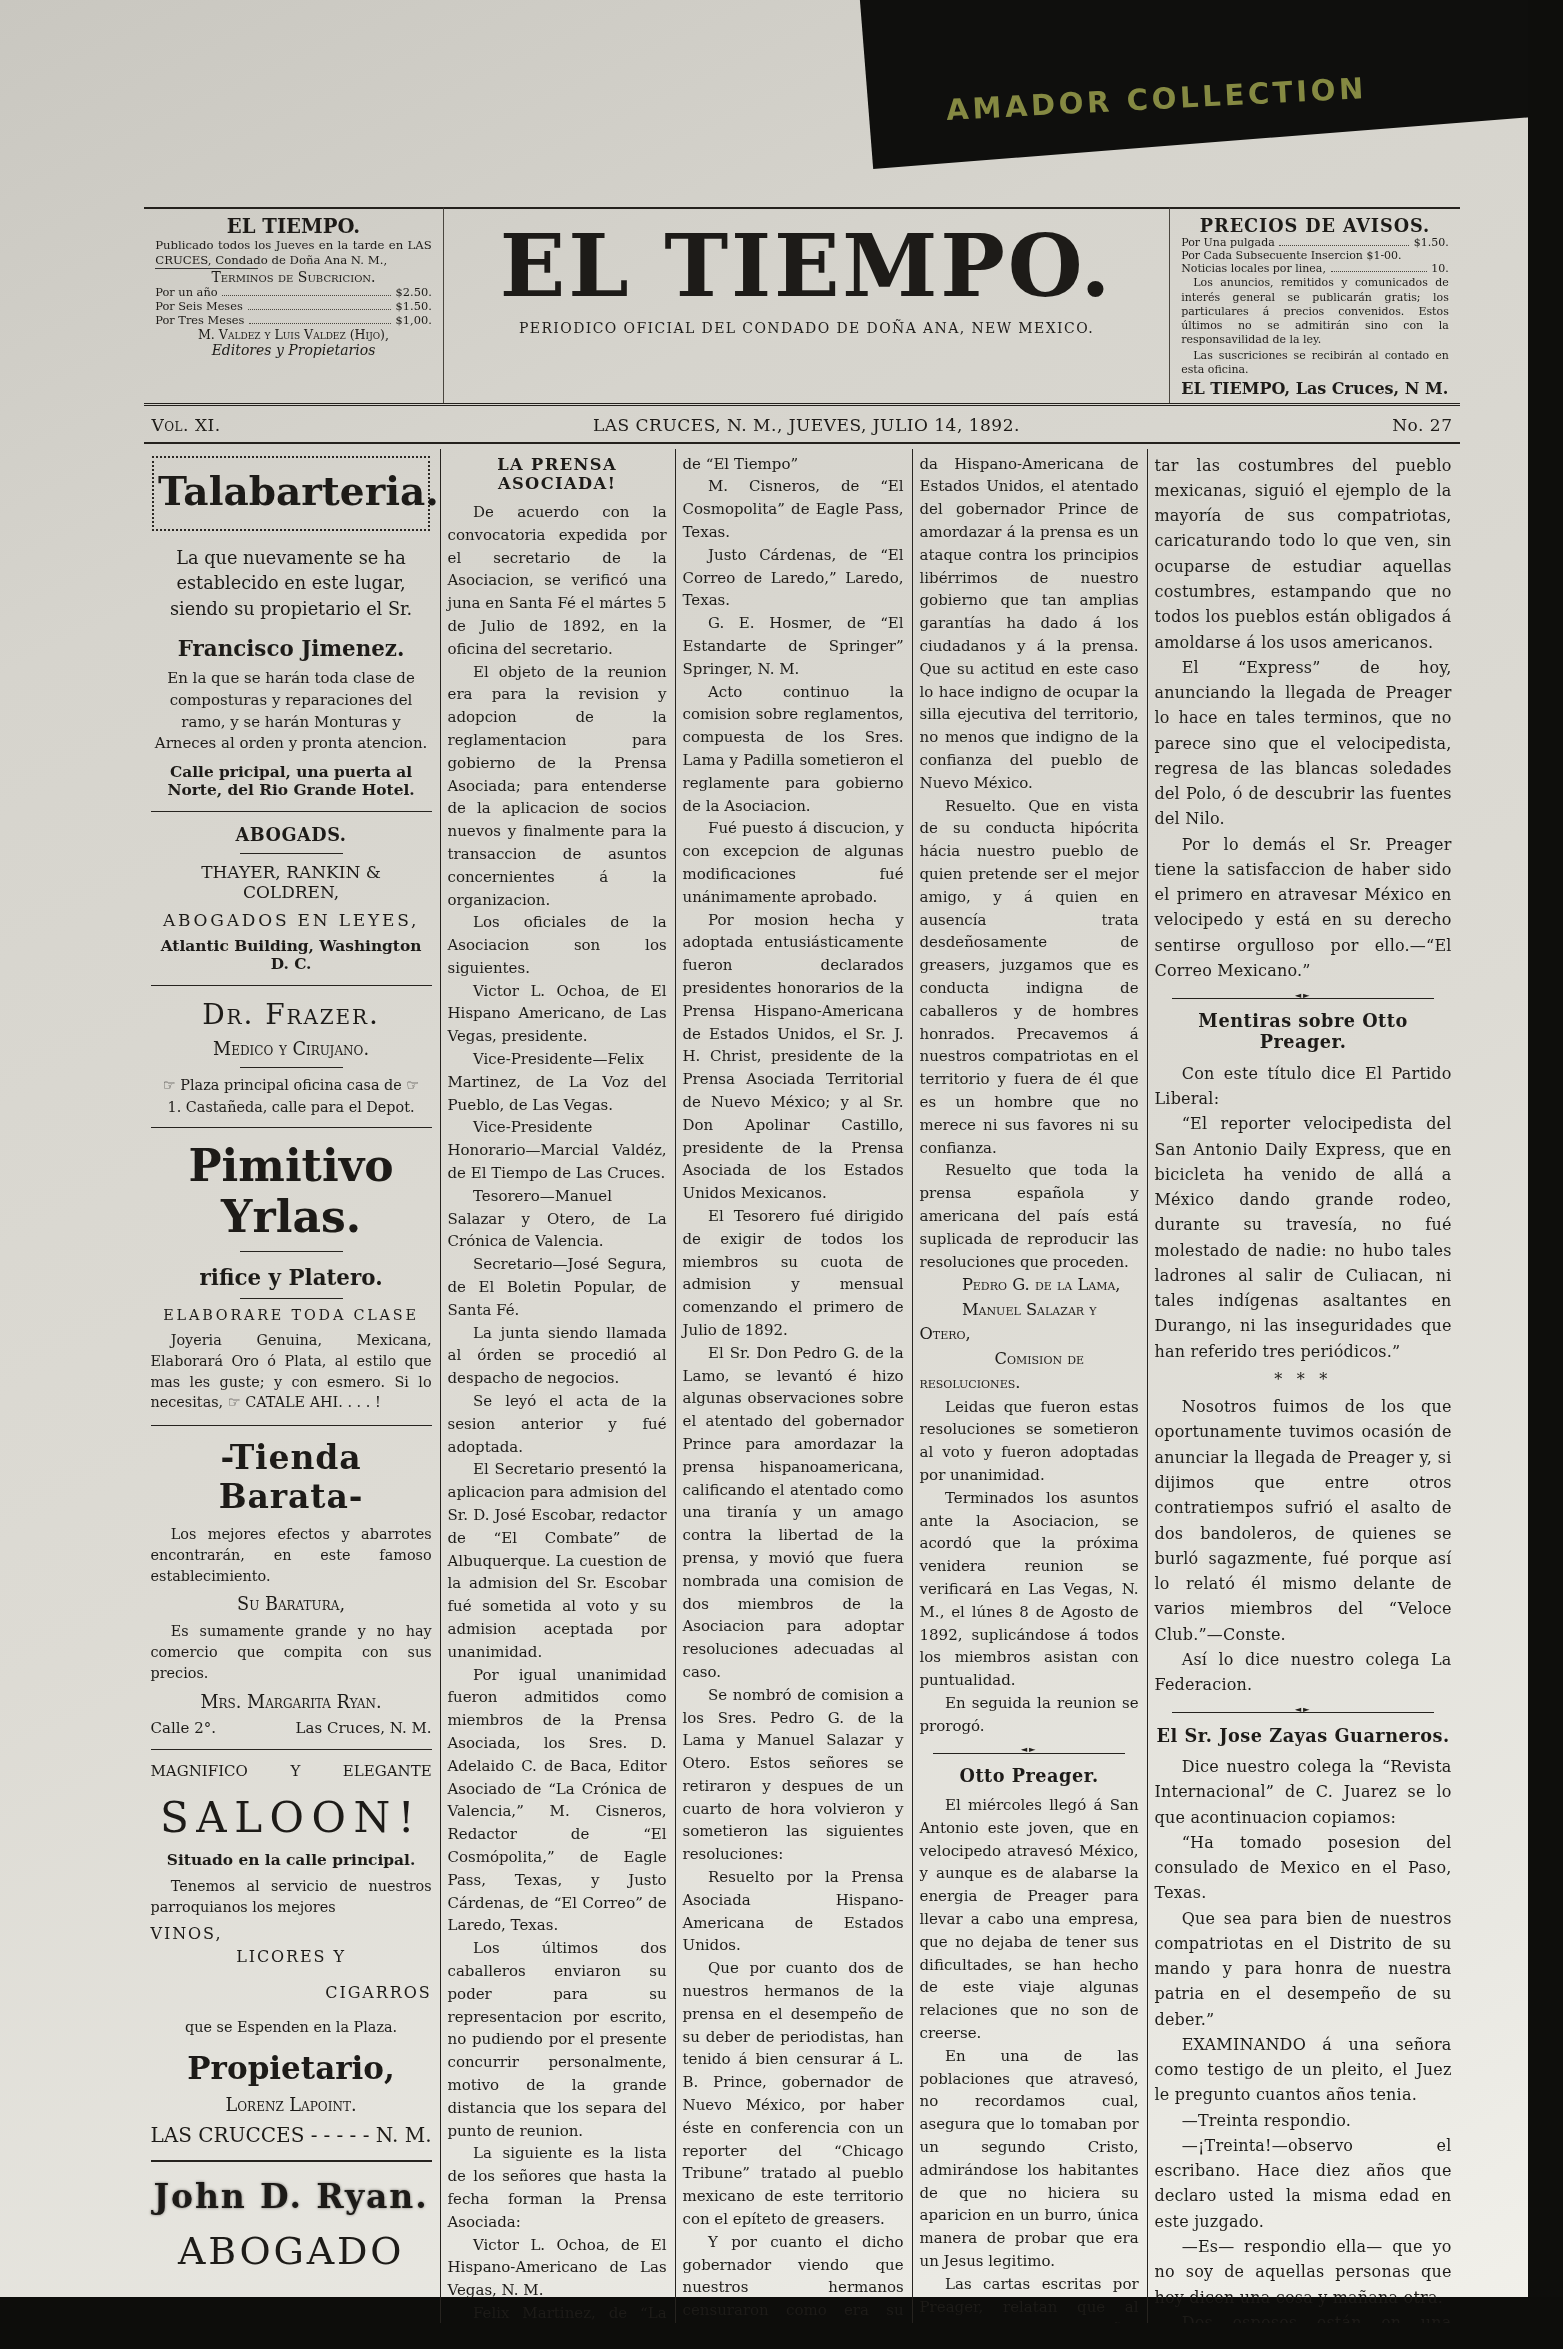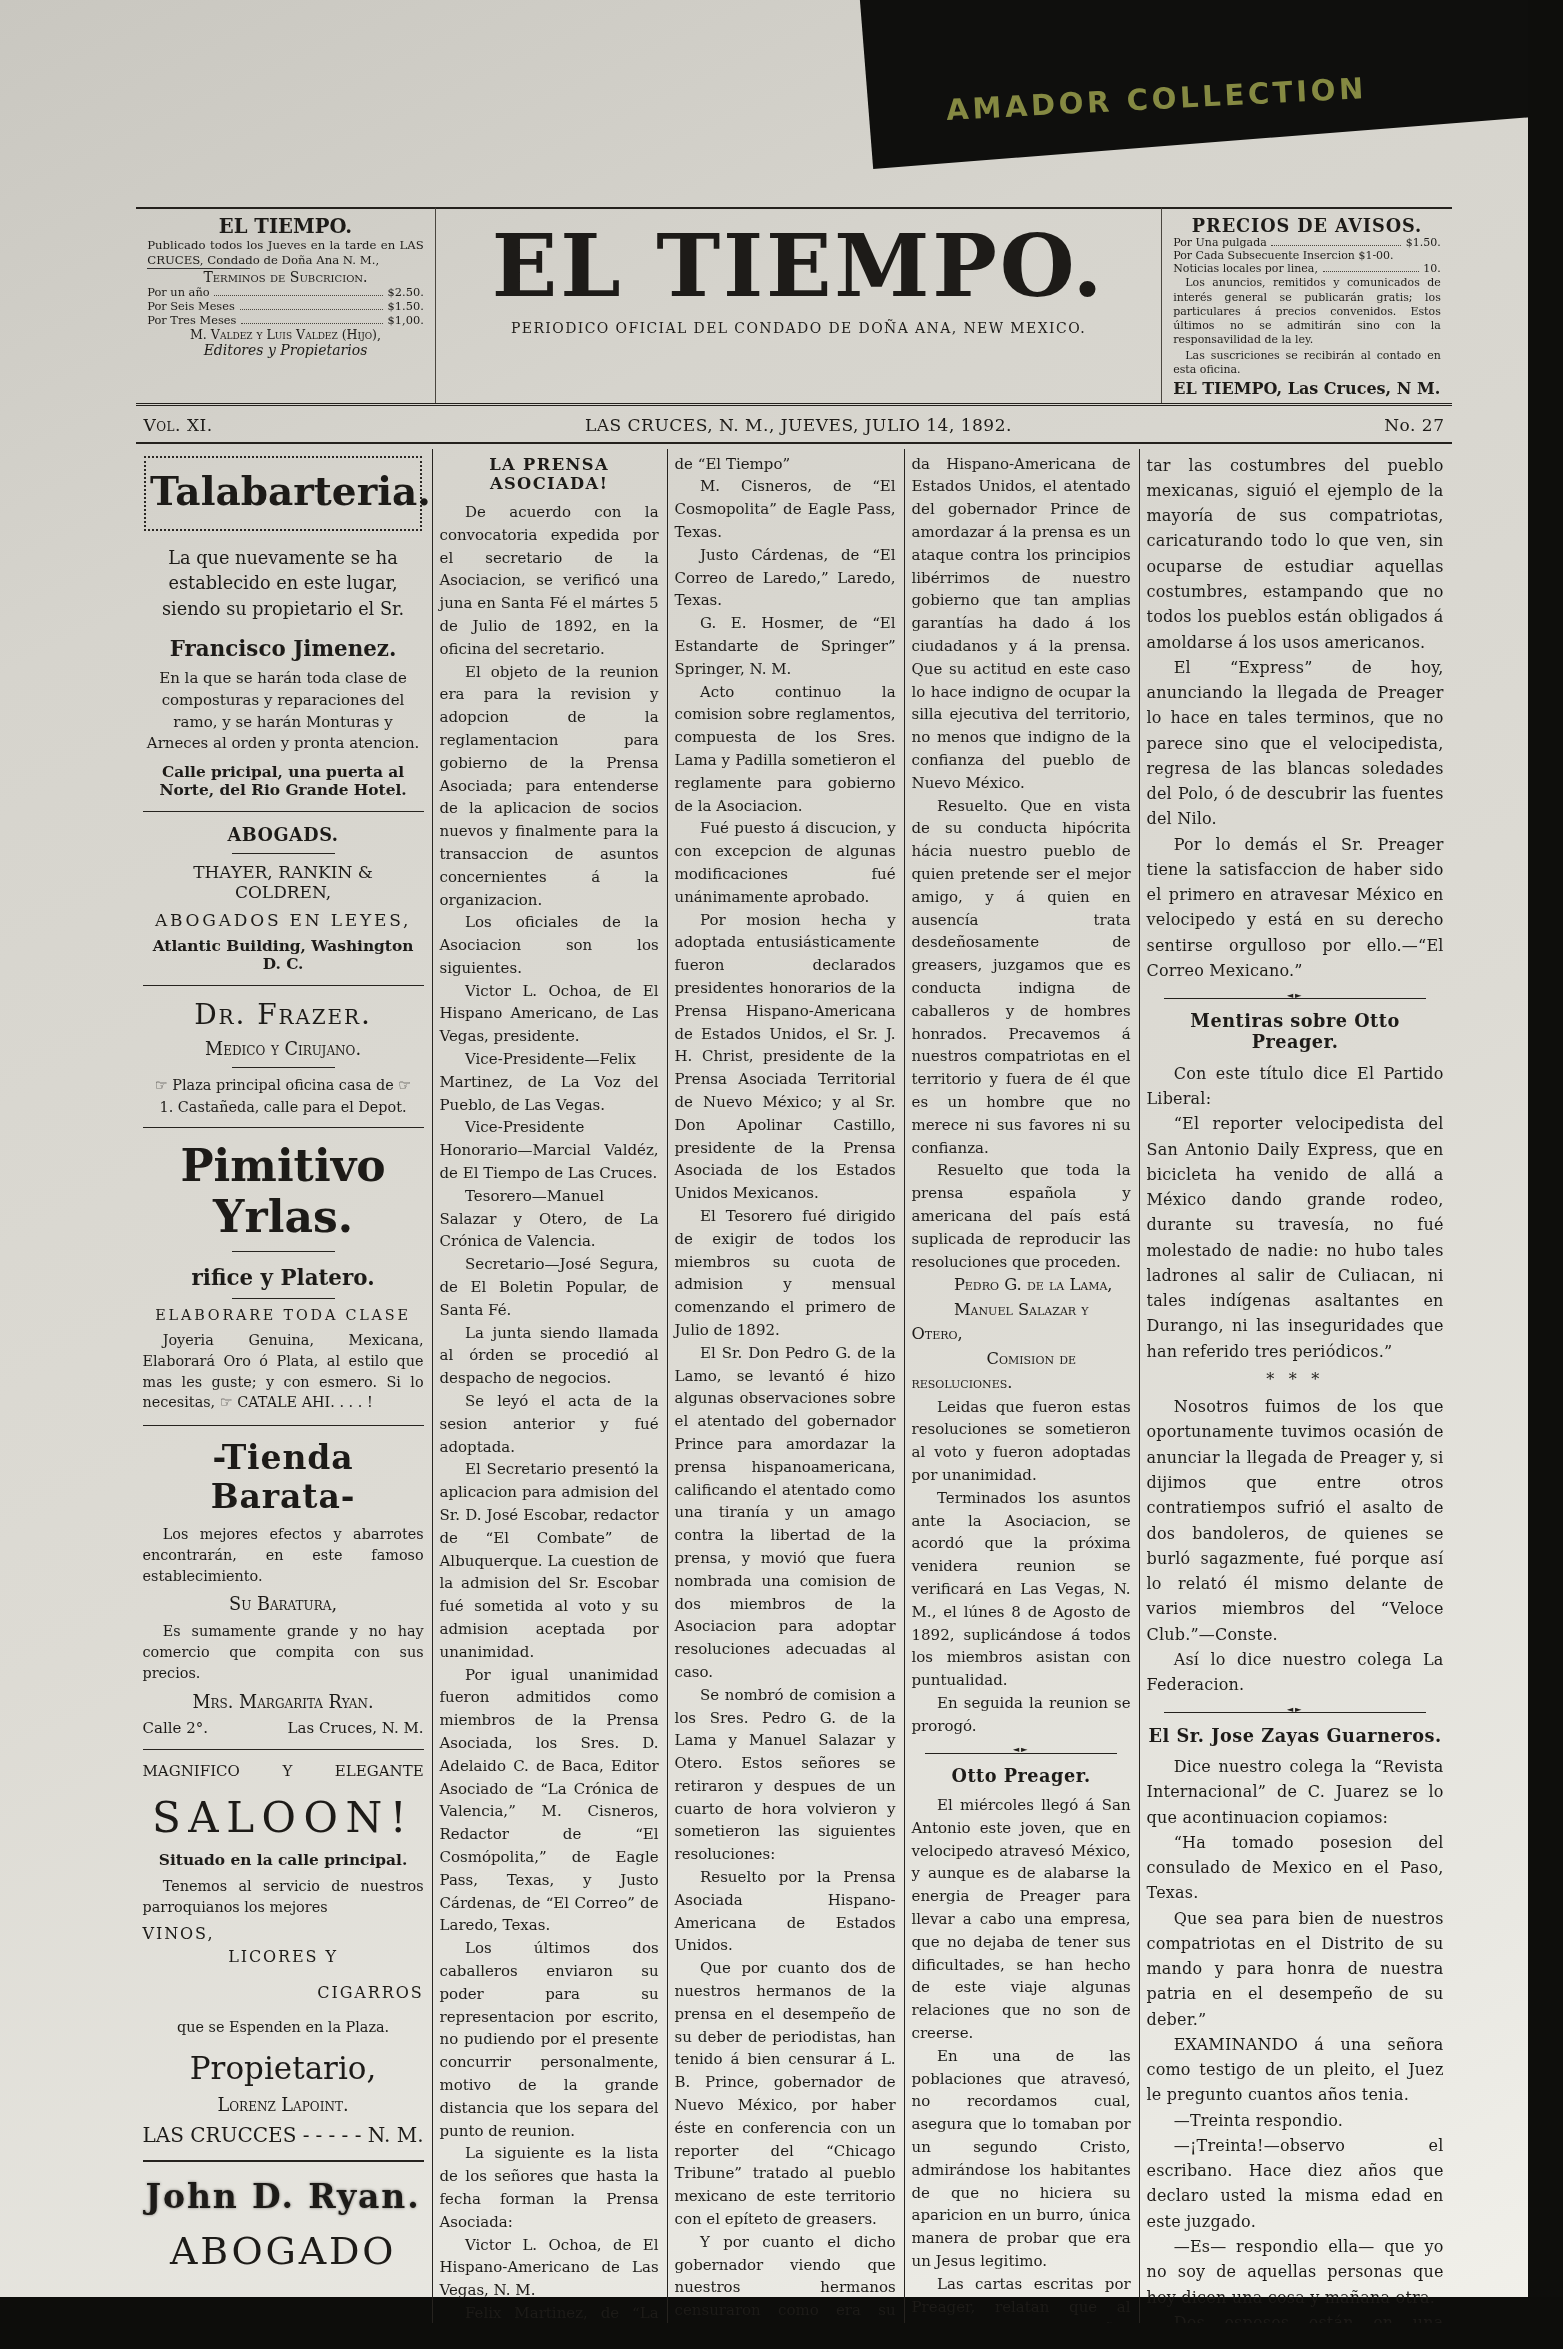--- a/index.html
+++ b/index.html
@@ -6,21 +6,21 @@
   .page{position:relative;width:1563px;height:2349px;overflow:hidden;
     background:linear-gradient(155deg,#c9c7c0 0%,#d6d4cd 22%,#dddbd4 55%,#e9e8e2 85%,#f2f1eb 100%);
     font-family:"DejaVu Serif","Liberation Serif",serif;color:#1d1b18;}
   .edge-right{position:absolute;top:0;right:0;width:35px;height:100%;background:#0e0e0c;}
   .edge-bottom{position:absolute;left:0;bottom:0;width:100%;height:52px;background:#0d0d0b;}
   .corner-tr{position:absolute;top:-65px;right:-47px;width:746px;height:205px;background:#10100e;
     background:#0f0f0d;transform:rotate(-4.5deg);}
   .stamp{position:absolute;top:82px;right:196px;z-index:3;transform:rotate(-3deg);
     font-family:"DejaVu Sans","Liberation Sans",sans-serif;font-weight:bold;font-size:29px;
     letter-spacing:3.7px;color:#8f9447;opacity:.92;}
-  .content{position:absolute;left:136px;top:207px;width:1316px;}
+  .content{position:absolute;left:144px;top:207px;width:1316px;}
   
   .masthead{display:flex;border-bottom:3.7px double #24211d;}
   .mh-box{box-sizing:border-box;padding:5.6px 11.2px 5.6px;}
   .mh-left{width:300px;border-top:2.8px solid #24211d;border-right:0.9px solid #4a463f;}
   .mh-center{flex:1;border-top:2.8px solid #24211d;text-align:center;padding-top:9.3px;}
   .mh-right{width:291px;border-top:2.8px solid #24211d;border-left:0.9px solid #4a463f;}
   .np-title{font-size:86px;font-weight:bold;letter-spacing:2.8px;line-height:1.02;margin:3.7px 0 0;}
   .np-sub{font-size:14px;letter-spacing:1.4px;margin-top:10px;}
   .mh-title{text-align:center;font-weight:bold;font-size:19.6px;margin:0 0 4.7px;}
   .mh-p{font-size:11.7px;line-height:1.3;text-align:justify;margin:1.9px 0;}
@@ -69,21 +69,21 @@
   .ad-name{text-align:center;font-weight:bold;font-size:21.4px;margin:13px 0 7.5px;}
   .ad-line{text-align:center;font-size:17px;margin:7.5px 0;}
   .ad-line.sc{font-variant:small-caps;font-size:17.7px;}
   .ad-line-sm{text-align:center;font-size:14.4px;margin:6.5px 0;}
   .ad-line-sm.b{font-weight:bold;font-size:15.4px;}
   .sp2{letter-spacing:2.8px;}
   .p.sm-just{font-size:14.4px;line-height:1.45;text-indent:1.4em;margin:6.5px 0;}
   .ad-title-lg{font-size:44px;font-weight:bold;text-align:center;margin:11.2px 0 3.7px;}
   .ad-title-md{font-size:33px;font-weight:bold;text-align:center;margin:11.2px 0 7.5px;letter-spacing:0.9px;}
   .ad-title-xl{font-size:42px;text-align:center;letter-spacing:7.5px;margin:13px 0 9.3px;}
-  .ad-title-md2{font-size:31px;font-weight:normal;text-align:center;margin:15px 0 9.3px;}
+  .ad-title-md2{font-size:31px;font-weight:bold;text-align:center;margin:15px 0 9.3px;}
   .ad-title-lg2{font-size:38px;text-align:center;letter-spacing:2.8px;margin:13px 0 9.3px;}
   .ryan-name{font-size:33px;font-weight:bold;text-align:center;margin:15px 0 11.2px;letter-spacing:1.9px;
     text-shadow:0 0 2.8px rgba(25,22,18,.55);}
   .dr-name{font-variant:small-caps;font-size:28px;text-align:center;margin:9.3px 0 5.6px;letter-spacing:1.9px;}
   .rule{border-top:1.4px solid #26231f;margin:12px 0;}
   .rule2{border-top:2.3px solid #26231f;margin:13px 0 7.5px;}
   .shortrule{width:103px;border-top:1.4px solid #26231f;margin:8.4px auto;}
   .split{display:flex;justify-content:space-between;font-size:15px;margin:7.5px 0;}
   .split.smcaps{font-variant:small-caps;font-size:20px;}
   .al{text-align:left;font-size:16px;letter-spacing:1.9px;margin:3.7px 0;}

